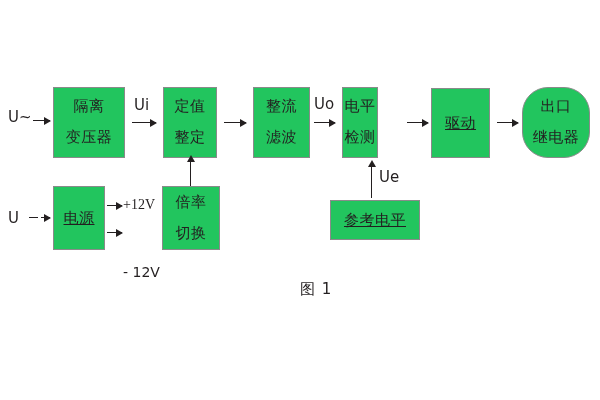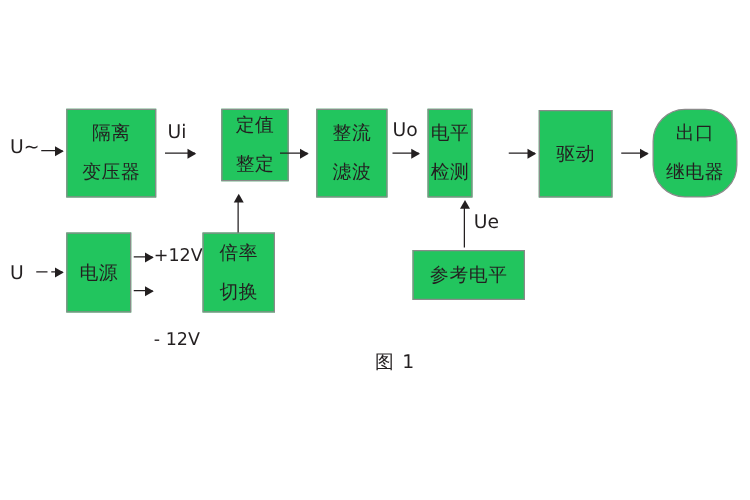--- a/index.html
+++ b/index.html
@@ -36,20 +36,21 @@
     display: block;
     white-space: nowrap;
     letter-spacing: 0.5px;
   }
   .box .ln + .ln {
     margin-top: 17px;
     font-family: Liberation Mono, monospace;
   }
   .box.single .ln {
     margin-top: 0;
+    text-decoration: underline;
   }
   .lbl {
     position: absolute;
     color: #231f20;
     font-size: 15px;
     white-space: nowrap;
     line-height: 1;
   }
   .lbl.small {
     font-size: 14px;
@@ -110,21 +111,21 @@
 
   <div class="box" style="left:53px; top:87px; width:72px; height:71px;">
     <span class="ln">隔离</span>
     <span class="ln">变压器</span>
   </div>
 
   <span class="lbl" style="left:134px; top:98px;">Ui</span>
 
   <div class="arrow-h" style="left:132px; top:122px; width:24px;"></div>
 
-  <div class="box" style="left:163px; top:87px; width:54px; height:58px;margin-left:14px;">
+  <div class="box" style="left:163px; top:87px; width:54px; height:71px;">
     <span class="ln">定值</span>
     <span class="ln">整定</span>
   </div>
 
   <div class="arrow-h" style="left:224px; top:122px; width:22px;"></div>
 
   <div class="box" style="left:253px; top:87px; width:57px; height:71px;">
     <span class="ln">整流</span>
     <span class="ln">滤波</span>
   </div>
@@ -156,21 +157,21 @@
   <div class="dash" style="left:29px; top:217px; width:9px;"></div>
 
   <div class="arrow-h" style="left:41px; top:217px; width:9px;"></div>
 
   <div class="box single" style="left:53px; top:186px; width:52px; height:64px;">
     <span class="ln">电源</span>
   </div>
 
   <div class="arrow-h" style="left:107px; top:205px; width:15px;"></div>
 
-  <span class="lbl small" style="left:123px; top:198px;">+12V</span>
+  <span class="lbl small" style="left:123px; top:198px;font-family:Liberation Serif, serif;">+12V</span>
 
   <div class="arrow-h" style="left:107px; top:232px; width:15px;"></div>
 
   <span class="lbl small" style="left:123px; top:225px;margin-top:40px;">- 12V</span>
 
   <div class="box" style="left:162px; top:186px; width:58px; height:64px;">
     <span class="ln">倍率</span>
     <span class="ln">切换</span>
   </div>
 

